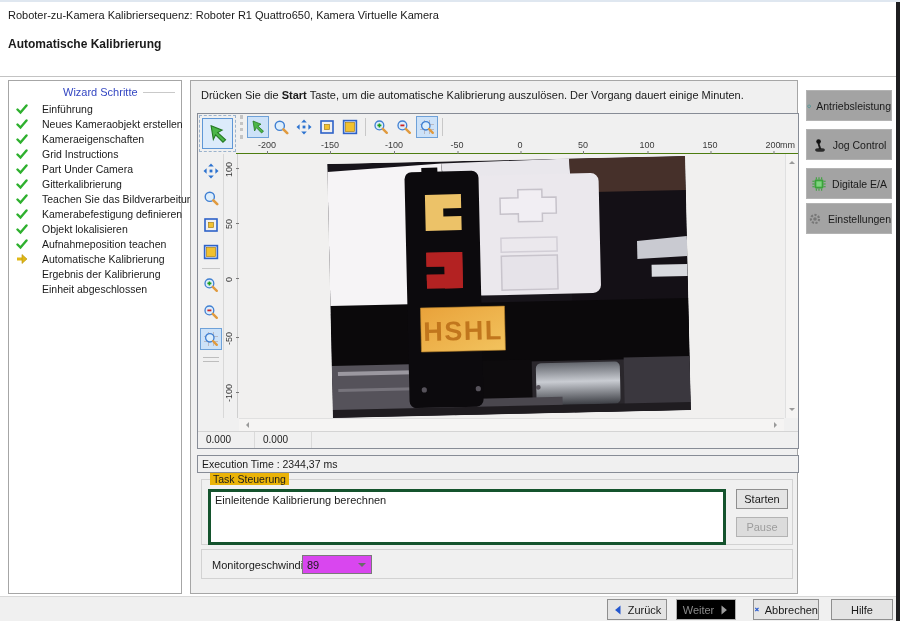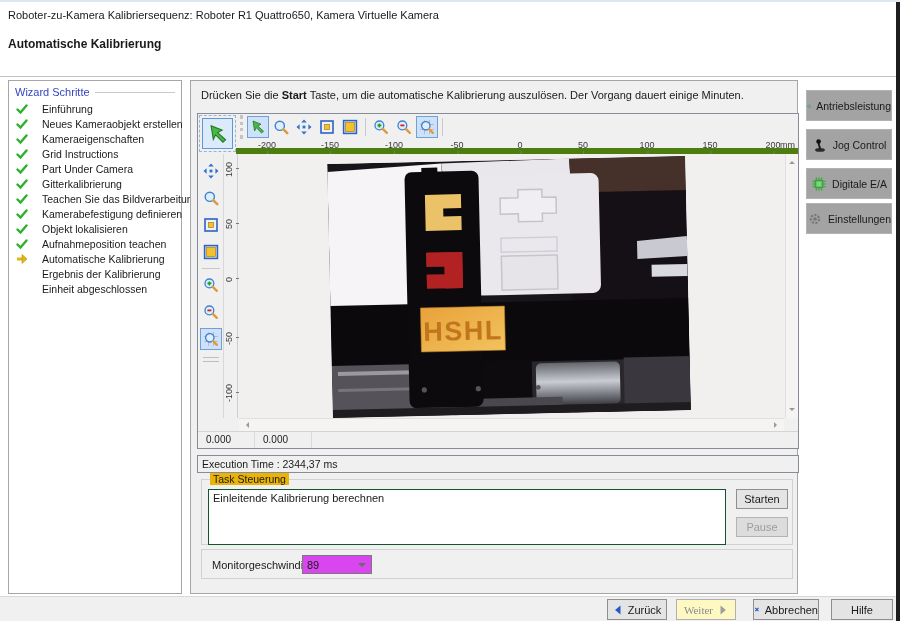--- a/index.html
+++ b/index.html
@@ -8,39 +8,39 @@
   .app { position:relative; width:900px; height:621px; background:#fff; overflow:hidden; border-top:2px solid #dfe7f0; }
 
   .win-title { position:absolute; left:8px; top:7px; font-size:11px; }
   .step-title { position:absolute; left:8px; top:35px; font-size:12px; font-weight:bold; }
   .step-sub { position:absolute; left:17px; top:53px; font-size:11px; }
   .header-rule { position:absolute; left:0; top:74px; width:896px; height:1px; background:#c3c3c3; }
 
   
   .wizard { position:absolute; left:8px; top:78px; width:174px; height:514px; background:#fff; border:1px solid #a6a6a6; }
   .wizard-title-row { display:flex; align-items:center; padding:5px 6px 3px 6px; }
-  .wizard-title { color:#3346c2; font-size:11px; white-space:nowrap; }
+  .wizard-title { color:#3346c2; font-size:11px; white-space:nowrap;margin-left:48px; }
   .wizard-title-line { flex:1; height:1px; background:#c9c9c9; margin-left:5px; }
   .wstep { display:flex; align-items:center; height:15px; padding-left:5px; }
   .wicon { width:15px; height:12px; display:inline-flex; align-items:center; justify-content:center; flex:0 0 15px; }
   .wlabel { font-size:10.5px; white-space:nowrap;margin-left:13px; }
 
   
   .main { position:absolute; left:190px; top:78px; width:608px; height:514px; background:#f0f0f0; border:1px solid #a6a6a6; }
   .instruction { position:absolute; left:10px; top:8px; font-size:11px; }
 
   .viewer { position:absolute; left:6px; top:32px; width:602px; height:336px; border:1px solid #878c96; background:#f0f0f0; }
   .corner-btn { position:absolute; left:4px; top:4px; width:31px; height:31px; background:#dcebfb; border:1px solid #5f97d6;
                 outline:1px dashed #9bb3cd; outline-offset:2px; display:flex; align-items:center; justify-content:center; }
   .htoolbar { position:absolute; left:42px; top:1px; height:24px; display:flex; align-items:center; gap:1px; border-left:3px dotted #c4c4c4; padding-left:4px; }
   .tbtn { width:22px; height:22px; display:flex; align-items:center; justify-content:center; border:1px solid transparent; background:transparent; }
   .tbtn.sel { background:#cde2f8; border-color:#6ea1d8; }
   .tsep { width:1px; height:18px; background:#c8c8c8; margin:0 3px; }
 
-  .hruler { position:absolute; left:38px; right:0; top:26px; height:14px; border-bottom:6px solid #4d7c0f; }
+  .hruler { position:absolute; left:38px; right:0; top:26px; height:14px; border-bottom:1px solid #4d7c0f; }
   .hrl { position:absolute; top:0; transform:translateX(-50%); font-size:9px; color:#3a3a3a; }
   .hrl::after { content:""; position:absolute; left:50%; bottom:-4px; width:1px; height:3px; background:#7a7a7a; }
   .hr-unit { position:absolute; right:3px; top:0; font-size:9px; color:#3a3a3a; }
 
   .vtoolbar { position:absolute; left:0; top:40px; bottom:30px; width:26px; display:flex; flex-direction:column; align-items:center;
               gap:5px; padding-top:6px; border-right:1px solid #d8d8d8; }
   .vtb-sep { width:18px; height:1px; background:#c8c8c8; }
   .vtb-grip { width:16px; height:5px; border-top:1px solid #bdbdbd; border-bottom:1px solid #bdbdbd; margin-top:2px; }
 
   .vruler { position:absolute; left:26px; top:40px; bottom:30px; width:14px; border-right:1px solid #cfcfcf; }
@@ -60,40 +60,40 @@
 
   .statusrow { position:absolute; left:0; right:0; bottom:0; height:17px; border-top:1px solid #d4d4d4; display:flex; }
   .scell { width:57px; border-right:1px solid #dadada; font-size:10px; padding:2px 0 0 8px; }
 
   .execbar { position:absolute; left:6px; top:374px; width:602px; height:18px; border:1px solid #878c96; background:#f0f0f0;
              font-size:10.5px; padding:2px 0 0 4px; }
 
   .group { position:absolute; border:1px solid #d2d2d2; background:#f0f0f0; }
   .group-legend { position:absolute; top:-7px; left:8px; background:#eab308; padding:0 3px; font-size:10.5px; }
   .taskgroup { left:10px; top:398px; width:592px; height:66px; }
-  .logbox { position:absolute; left:6px; top:9px; width:518px; height:56px; background:#fff; border:1px solid #14532d;
+  .logbox { position:absolute; left:6px; top:9px; width:518px; height:56px; background:#fff; border:3px solid #14532d;
             font-size:11px; padding:2px 4px; }
   .btn { display:flex; align-items:center; justify-content:center; gap:5px; background:#e4e4e4; border:1px solid #8f8f8f; font-size:11px; }
   .btn-start { position:absolute; left:534px; top:9px; width:52px; height:20px; }
   .btn-pause { position:absolute; left:534px; top:37px; width:52px; height:20px; color:#9d9d9d; background:#dcdcdc; border-color:#b3b3b3; }
 
   .monitorbox { left:10px; top:468px; width:592px; height:30px; }
   .mon-label { position:absolute; left:10px; top:9px; font-size:11px; }
   .combo { position:absolute; left:100px; top:5px; width:70px; height:19px; background:#d946ef; border:1px solid #7a7a7a; font-size:11px; }
   .combo-val { position:absolute; left:4px; top:3px; }
   .combo-arrow { position:absolute; right:5px; top:7px; width:0; height:0; border:4px solid transparent; border-top-color:#6a6a6a; }
 
   
   .sidebtn { position:absolute; left:806px; width:86px; height:31px; background:#a3a3a3; border:1px solid #b3b3b3;
              display:flex; align-items:center; justify-content:center; gap:5px; font-size:10.5px; }
 
   
   .footer { position:absolute; left:0; top:594px; width:896px; height:27px; background:#f0f0f0; border-top:1px solid #d8d8d8; }
   .fbtn { position:absolute; top:2px; height:21px; }
-  .fbtn.disabled { color:#8a8a8a; background:#fef9c3; border-color:#b0b0b0;font-family:Liberation Serif, serif; }
+  .fbtn.disabled { color:#8a8a8a; background:#000000; border-color:#b0b0b0; }
   .edge-strip { position:absolute; left:896px; top:0; width:4px; height:621px; background:#1d1d1f; }
 </style>
 </head>
 <body>
 
 <div class="app">
 
   <div class="win-title">Roboter-zu-Kamera Kalibriersequenz: Roboter R1 Quattro650, Kamera Virtuelle Kamera</div>
   <div class="step-title">Automatische Kalibrierung</div>
   <div class="header-rule"></div>

